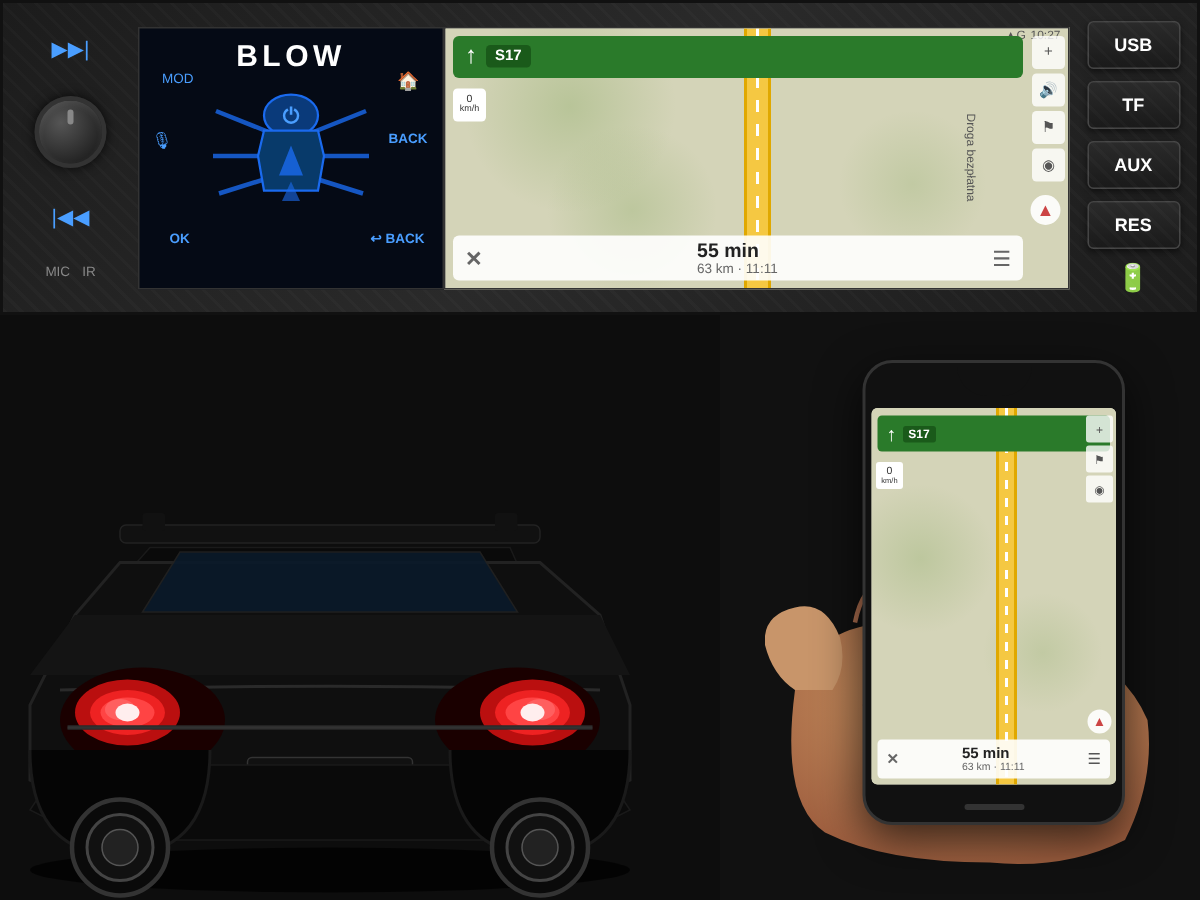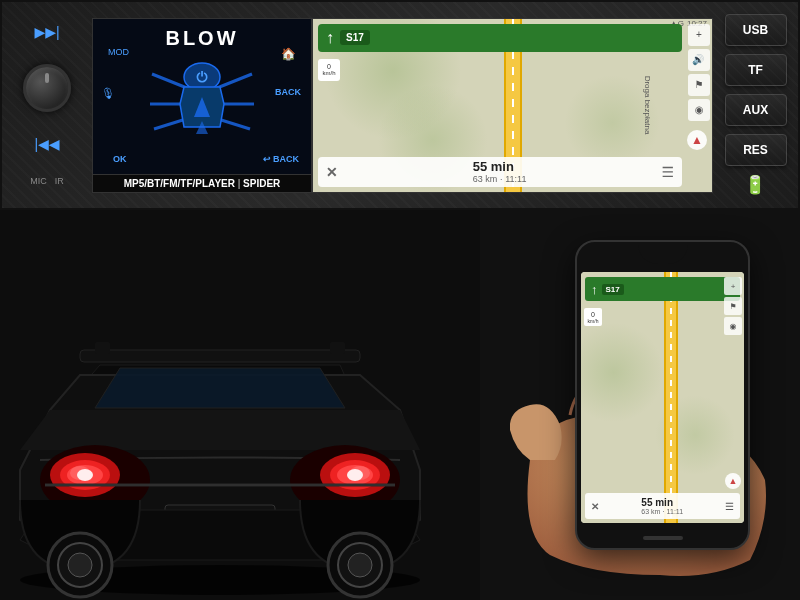--- a/index.html
+++ b/index.html
@@ -93,21 +93,21 @@
       gap: 2px;
     }
 
     .mic-label {
       color: #888;
       font-size: 9px;
     }
 
     
     .center-panel {
-      width: 220px;
+      width: 204px;
       height: 175px;
       background: #050a15;
       position: relative;
       overflow: hidden;
       border: 1px solid #333;
       flex-shrink: 0;
     }
 
     .brand-name {
       position: absolute;
@@ -608,24 +608,20 @@
         <text x="60" y="33" text-anchor="middle" fill="#4a9eff" font-size="14" font-weight="bold">⏻</text>
 
         <path d="M42 38 L78 38 L82 55 L78 78 L42 78 L38 55 Z" fill="#083a6a" stroke="#1a6aee" stroke-width="1.5"></path>
 
         <polygon points="60,48 52,68 68,68" fill="#1a6aee" opacity="0.8"></polygon>
 
         <polygon points="60,72 54,85 66,85" fill="#1a6aee" opacity="0.6"></polygon>
       </svg>
     </div>
 
-    <div class="product-label">
-      <span>MP5/BT/FM/TF/PLAYER</span>
-      | <span>SPIDER</span>
-    </div>
   </div>
 
   <div class="nav-screen">
     <div class="map-bg"></div>
     <div class="map-terrain"></div>
 
     <div class="road-main"></div>
     <div class="road-line"></div>
 
     <div class="nav-status">

